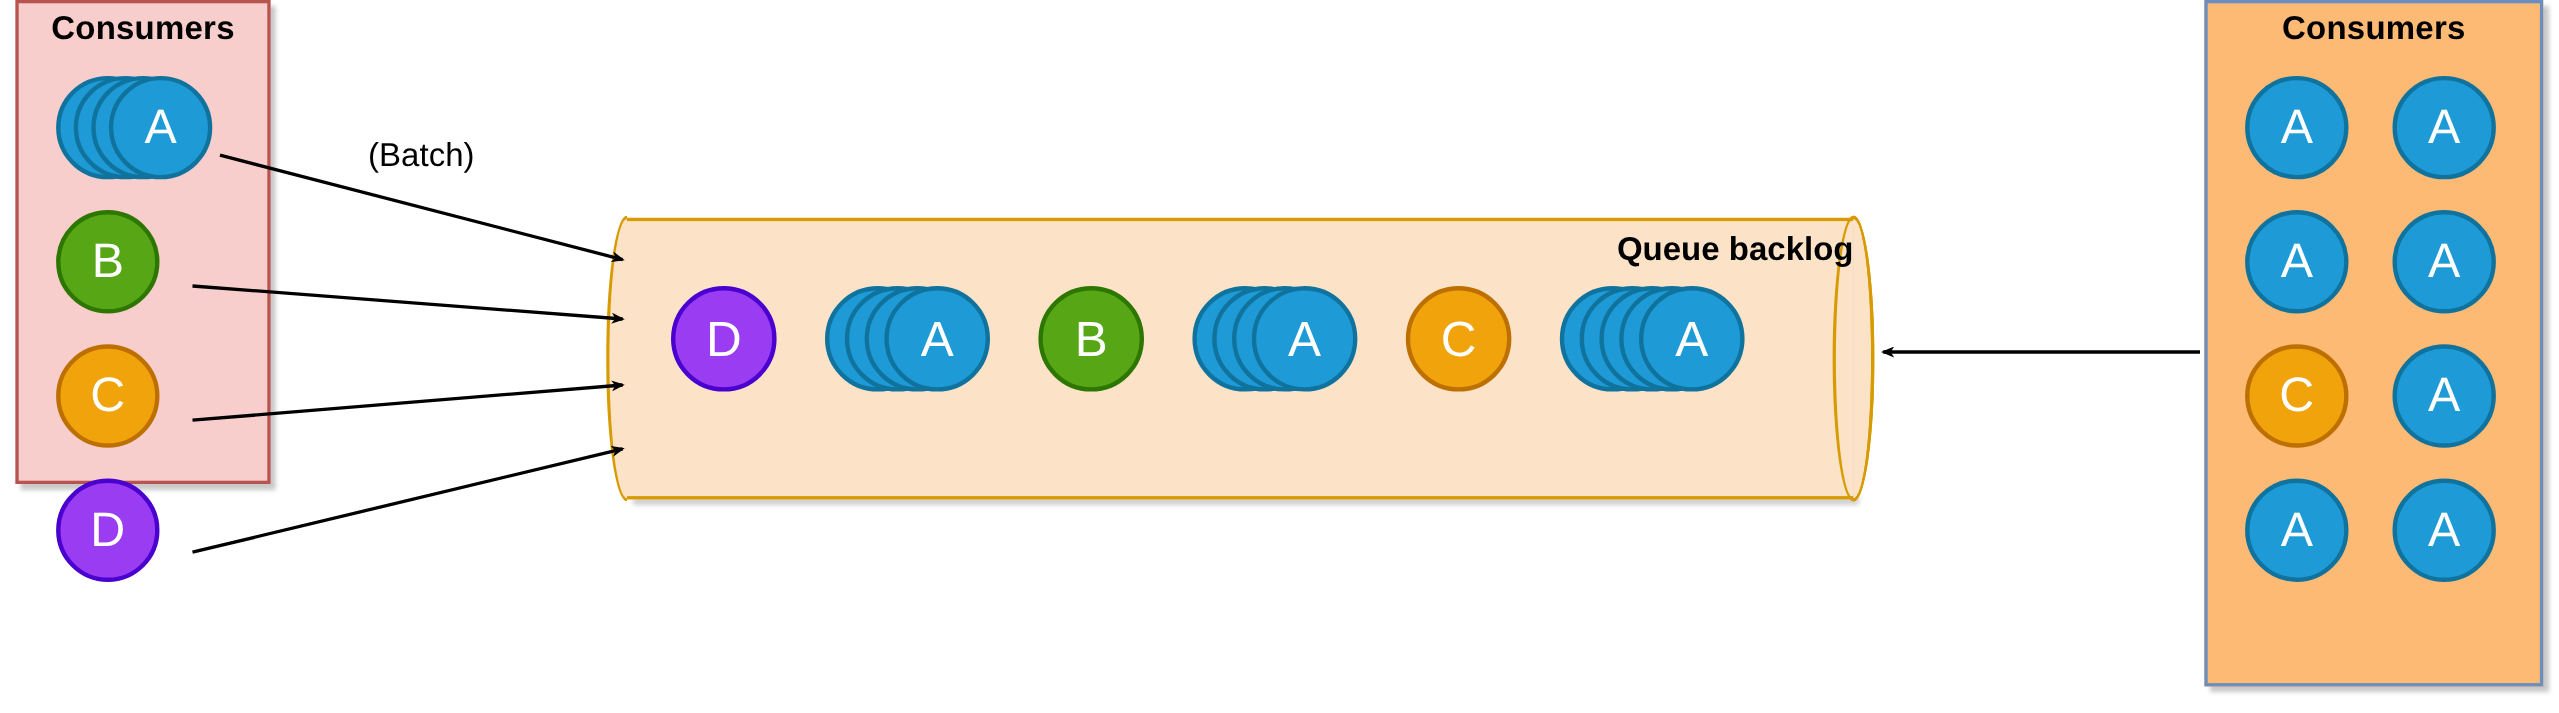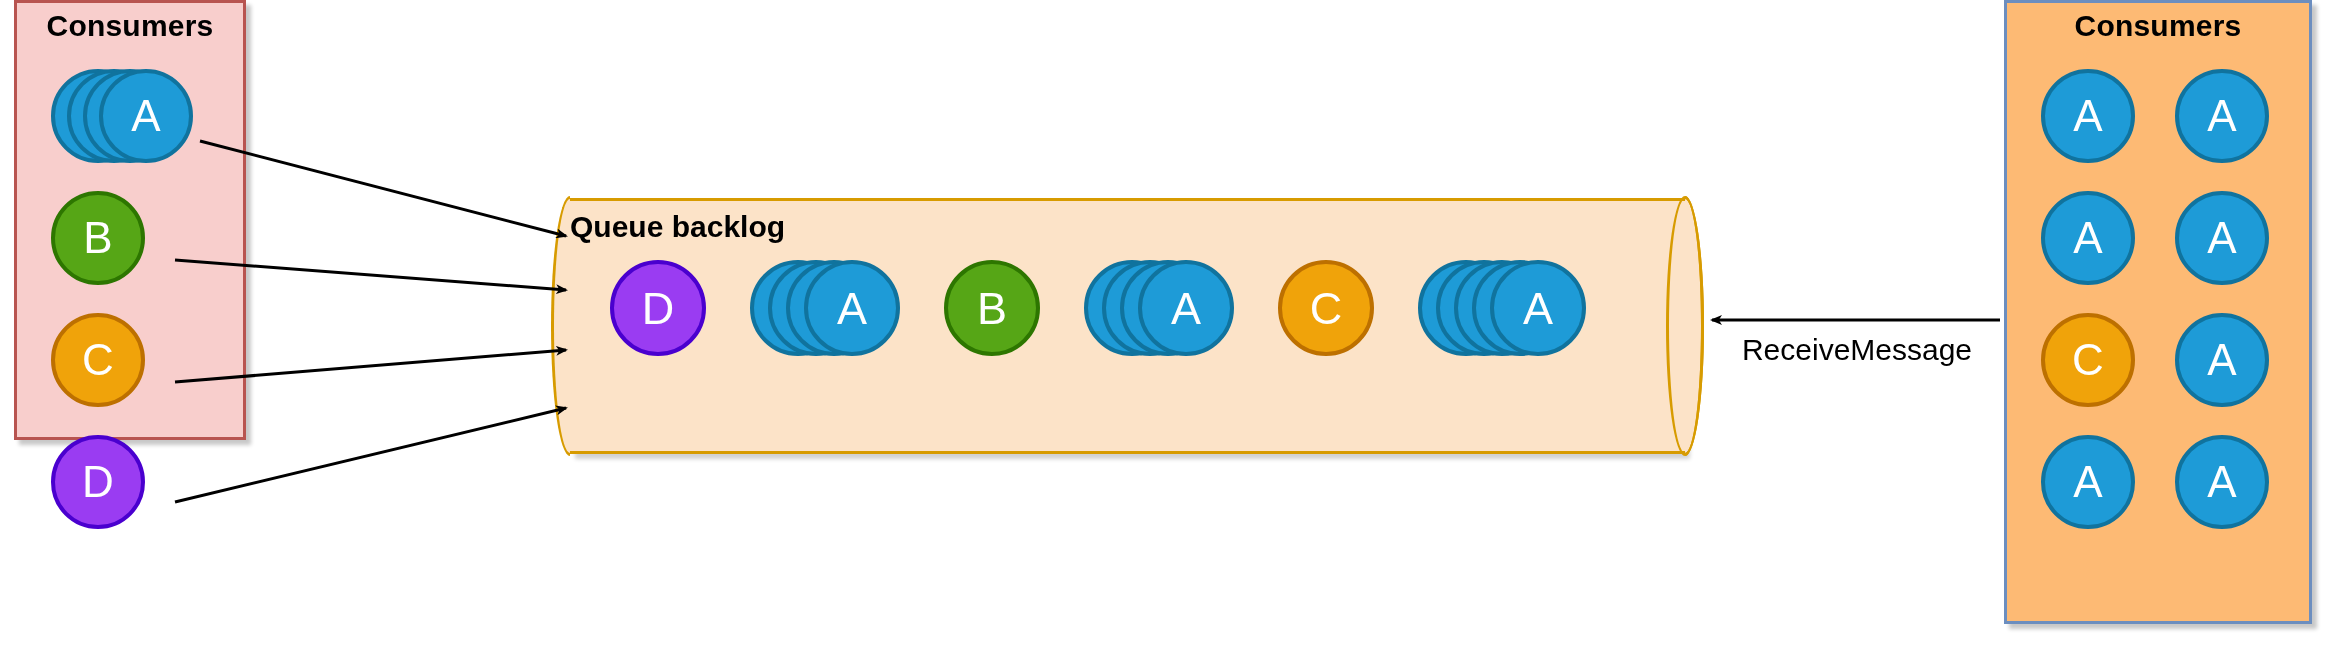--- a/index.html
+++ b/index.html
@@ -54,21 +54,21 @@
   #queue .cyl-right-fill{
     position:absolute;right:-19px;top:-2px;width:38px;height:calc(100% + 4px);
     border-radius:50%;background:#fce3c8;border:3px solid #d79b00;box-sizing:border-box;
     clip-path:inset(0 0 0 50%);
   }
   #queue .cyl-right-ellipse{
     position:absolute;right:-19px;top:-2px;width:38px;height:calc(100% + 4px);
     border-radius:50%;border:3px solid #d79b00;box-sizing:border-box;background:transparent;
   }
   #queue .queue-title{
-    position:absolute;left:0;right:0;top:12px;text-align:left;
+    position:absolute;left:0;right:0;top:12px;text-align:right;
     font-weight:bold;font-size:30px;color:#000;
   }
   #queue .queue-items{
     position:absolute;left:40px;top:62px;height:120px;
   }
 
   .edge-label{position:absolute;text-align:center;font-size:30px;color:#000;line-height:1.12;white-space:pre;}
 
   svg.arrows{position:absolute;left:0;top:0;width:2326px;height:648px;pointer-events:none;}
 </style>
@@ -144,25 +144,23 @@
         <div class="msg A" style="width: 94px; height: 94px; left: 34px; top: 188px; font-size: 44px;">A</div>
         <div class="msg A" style="width: 94px; height: 94px; left: 168px; top: 188px; font-size: 44px;">A</div>
         <div class="msg C" style="width: 94px; height: 94px; left: 34px; top: 310px; font-size: 44px;">C</div>
         <div class="msg A" style="width: 94px; height: 94px; left: 168px; top: 310px; font-size: 44px;">A</div>
         <div class="msg A" style="width: 94px; height: 94px; left: 34px; top: 432px; font-size: 44px;">A</div>
         <div class="msg A" style="width: 94px; height: 94px; left: 168px; top: 432px; font-size: 44px;">A</div>
       </div>
   </div>
 
   <div class="edge-label" id="send-label" style="left:243px;top:58px;width:280px;">
+    <div>(Batch)</div>
   </div>
 
-  <div class="edge-label" id="receive-label" style="left:1712px;top:266px;width:290px;">
-    <div>ReceiveMessage</div>
-  </div>
 
   <svg class="arrows" viewBox="0 0 2326 648">
     <defs>
       <marker id="ah" markerWidth="12" markerHeight="10" refX="10" refY="5" orient="auto" markerUnits="userSpaceOnUse">
         <path d="M0,0 L12,5 L0,10 L3.2,5 Z" fill="#000"></path>
       </marker>
     </defs>
     <g stroke="#000" stroke-width="3" fill="none" marker-end="url(#ah)">
       <line x1="200" y1="141" x2="566" y2="236"></line>
       <line x1="175" y1="260" x2="566" y2="290"></line>

